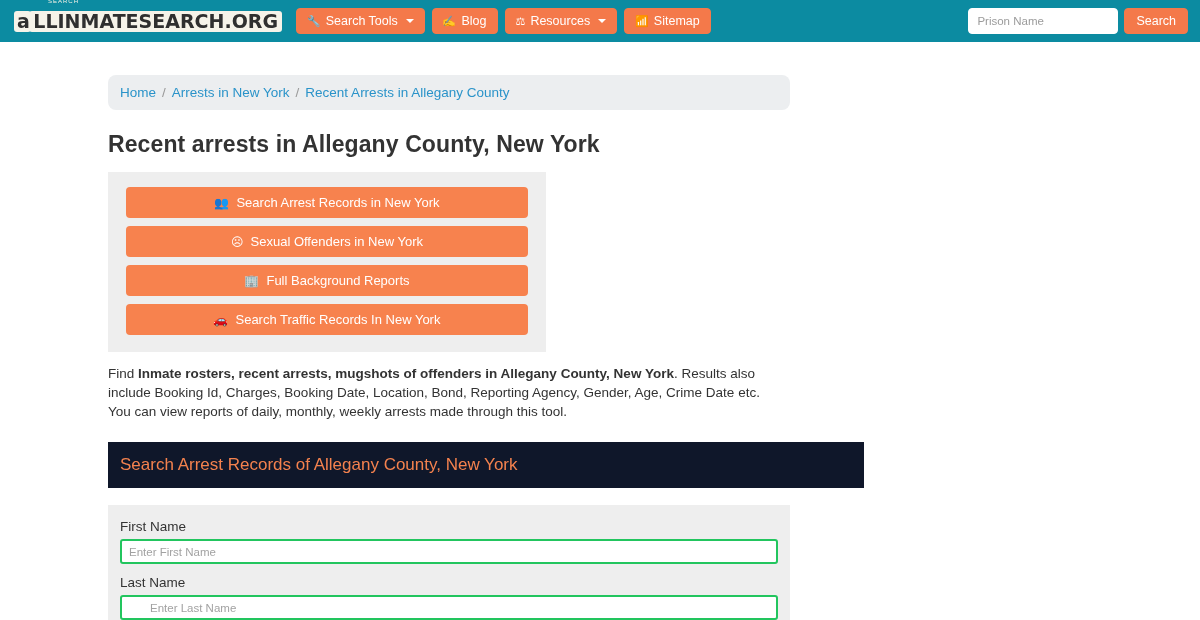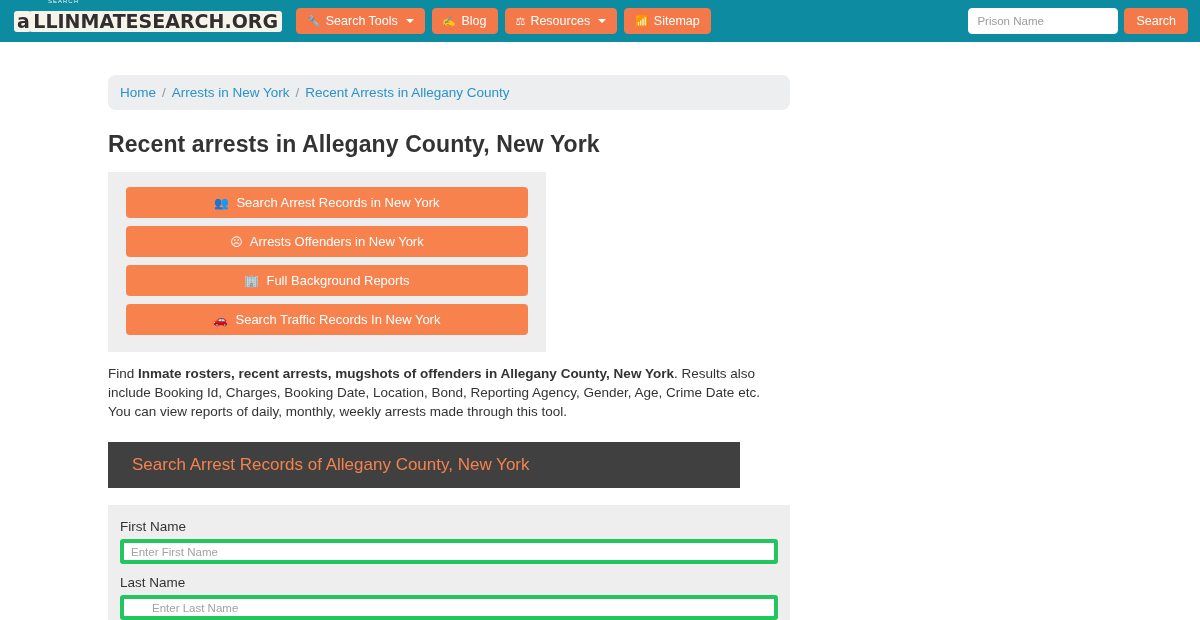--- a/index.html
+++ b/index.html
@@ -179,43 +179,43 @@
   .lead {
     font-size: 13.5px;
     line-height: 19px;
     color: #333;
     margin: 12px 0 0 0;
     width: 674px;
   }
   .lead b { font-weight: bold; }
 
   .section-head {
-    background: #404040;
+    background: #0f172a;
     color: #f4824e;
     font-size: 17px;
-    padding: 13px 24px;
+    padding: 13px 12px;
     margin-top: 21px;
-    width: 632px;
+    width: 756px;
   }
 
   .form-panel {
     background: #eeeeee;
     width: 682px;
     padding: 14px 12px 12px 12px;
     margin-top: 17px;
   }
   .form-label {
     font-size: 13.5px;
     color: #333;
     margin-bottom: 5px;
   }
   .form-input {
     width: 100%;
     height: 25px;
-    border: 4px solid #22c55e;
+    border: 2px solid #22c55e;
     border-radius: 3px;
     background: #ffffff;
     font-size: 11.5px;
     padding: 3px 7px;
     color: #555;
     outline: none;
     margin-bottom: 11px;
     font-family: "Liberation Sans", sans-serif;
   }
   .form-input::placeholder { color: #a2a2a2; }
@@ -278,21 +278,21 @@
 
   <h1 class="page-title">Recent arrests in Allegany County, New York</h1>
 
   <div class="cta-panel">
     <button class="cta-btn">
       <span class="cta-ico">👥</span>
       <span>Search Arrest Records in New York</span>
     </button>
     <button class="cta-btn">
       <span class="cta-ico">☹</span>
-      <span>Arrests Offenders in New York</span>
+      <span>Sexual Offenders in New York</span>
     </button>
     <button class="cta-btn">
       <span class="cta-ico">🏢</span>
       <span>Full Background Reports</span>
     </button>
     <button class="cta-btn">
       <span class="cta-ico">🚗</span>
       <span>Search Traffic Records In New York</span>
     </button>
   </div>

